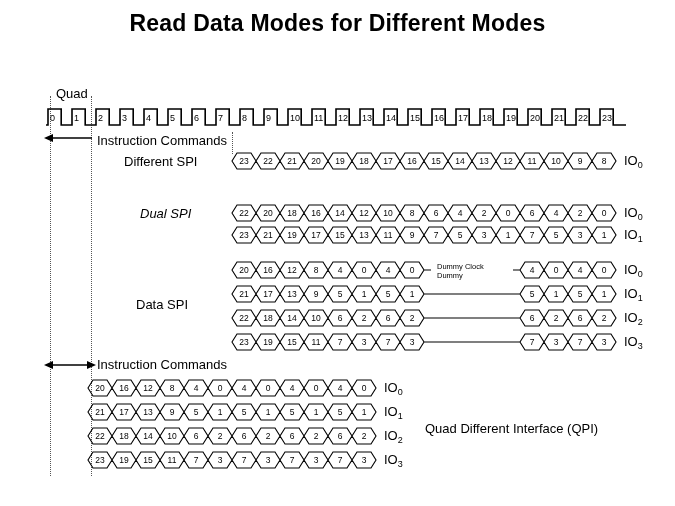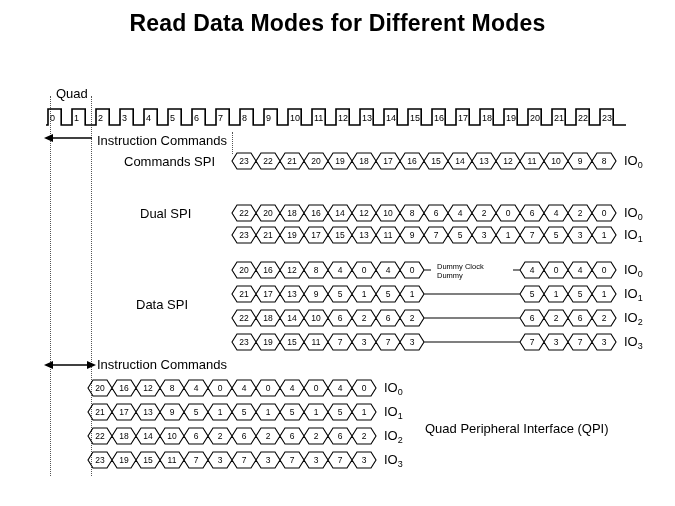--- a/index.html
+++ b/index.html
@@ -108,22 +108,22 @@
   </div>
 
   <div class="abs arrow-row" style="left:44px;top:133px;width:52px;">
     <svg width="52" height="10" viewBox="0 0 52 10">
       <line x1="6" y1="5" x2="48" y2="5" stroke="#000" stroke-width="1.4"></line>
       <path d="M0,5 L9,1 L9,9 Z" fill="#000"></path>
     </svg>
   </div>
   <div class="abs small-label" style="left:97px;top:133px;">Instruction Commands</div>
 
-  <div class="abs mode-label" style="left:124px;top:154px;">Commands SPI</div>
-  <div class="abs mode-label" style="left:140px;top:206px;">Dual SPI</div>
+  <div class="abs mode-label" style="left:124px;top:154px;">Different SPI</div>
+  <div class="abs mode-label" style="left:140px;top:206px;font-style:italic;">Dual SPI</div>
   <div class="abs mode-label" style="left:136px;top:297px;">Data SPI</div>
 
   <div id="rows">
       <div class="abs hexrow" style="left: 232px; top: 152px; width: 444px;">
         <svg width="388" height="20" viewBox="0 0 388 20">
           <path d="M5,1 L19,1 L24,9 L19,17 L5,17 L0,9 Z M29,1 L43,1 L48,9 L43,17 L29,17 L24,9 Z M53,1 L67,1 L72,9 L67,17 L53,17 L48,9 Z M77,1 L91,1 L96,9 L91,17 L77,17 L72,9 Z M101,1 L115,1 L120,9 L115,17 L101,17 L96,9 Z M125,1 L139,1 L144,9 L139,17 L125,17 L120,9 Z M149,1 L163,1 L168,9 L163,17 L149,17 L144,9 Z M173,1 L187,1 L192,9 L187,17 L173,17 L168,9 Z M197,1 L211,1 L216,9 L211,17 L197,17 L192,9 Z M221,1 L235,1 L240,9 L235,17 L221,17 L216,9 Z M245,1 L259,1 L264,9 L259,17 L245,17 L240,9 Z M269,1 L283,1 L288,9 L283,17 L269,17 L264,9 Z M293,1 L307,1 L312,9 L307,17 L293,17 L288,9 Z M317,1 L331,1 L336,9 L331,17 L317,17 L312,9 Z M341,1 L355,1 L360,9 L355,17 L341,17 L336,9 Z M365,1 L379,1 L384,9 L379,17 L365,17 L360,9 Z" fill="none" stroke="#000" stroke-width="1.1"></path>
         </svg>
         <div class="hexnum" style="left: 0px; width: 24px; top: 5px;">23</div>
         <div class="hexnum" style="left: 24px; width: 24px; top: 5px;">22</div>
         <div class="hexnum" style="left: 48px; width: 24px; top: 5px;">21</div>
@@ -336,15 +336,15 @@
 
   <div class="abs arrow-row" style="left:44px;top:360px;width:52px;">
     <svg width="52" height="10" viewBox="0 0 52 10">
       <line x1="7" y1="5" x2="45" y2="5" stroke="#000" stroke-width="1.4"></line>
       <path d="M0,5 L9,1 L9,9 Z" fill="#000"></path>
       <path d="M52,5 L43,1 L43,9 Z" fill="#000"></path>
     </svg>
   </div>
   <div class="abs small-label" style="left:97px;top:357px;">Instruction Commands</div>
 
-  <div class="abs" id="qpi-caption" style="left:425px;top:421px;">Quad Peripheral Interface (QPI)</div>
+  <div class="abs" id="qpi-caption" style="left:425px;top:421px;">Quad Different Interface (QPI)</div>
 
 </div>
 
 </body></html>

